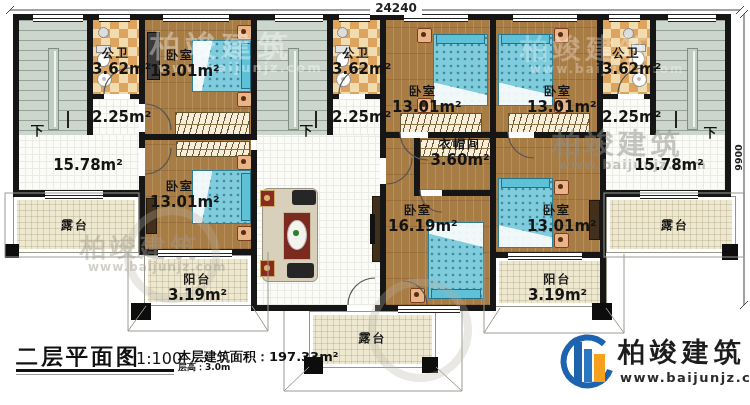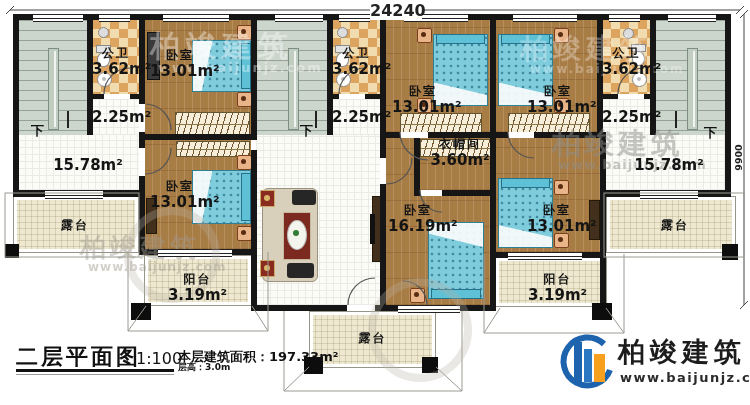--- a/index.html
+++ b/index.html
@@ -253,21 +253,21 @@
       <path d="M128,252 L128,331 L268,331 L268,252 M128,331 L146,306 M268,331 L252,306"></path>
       <path d="M484,254 L484,333 L624,333 L624,254 M484,333 L500,308 M624,333 L606,308"></path>
       <path d="M284,311 L284,391 L462,391 L462,311 M284,391 L309,367 M462,391 L436,367"></path>
     </g>
     <g stroke="#b8b2a4" stroke-width="8" fill="none" opacity="0.3">
       <circle cx="172" cy="255" r="44"></circle>
       <circle cx="420" cy="330" r="48"></circle>
     </g>
   </svg>
 
-  <div class="dim" style="left:370px;top:1px;width:52px;text-align:center;font-size:16px;background:#fff">24240</div>
+  <div class="dim" style="left:370px;top:1px;width:52px;text-align:center;font-size:12px;background:#fff">24240</div>
   <div class="dim" style="left:718px;top:152px;width:40px;text-align:center;font-size:9.5px;transform:rotate(-90deg)">9900</div>
 
   <div class="rlabel" style="left:92px;top:46px;width:48px">
     <div class="rname">公卫</div>
     <div class="rarea">3.62m²</div>
   </div>
   <div class="rlabel" style="left:92px;top:108px;width:48px">
     <div class="rarea">2.25m²</div>
   </div>
   <div class="rlabel" style="left:150px;top:48px;width:60px">

